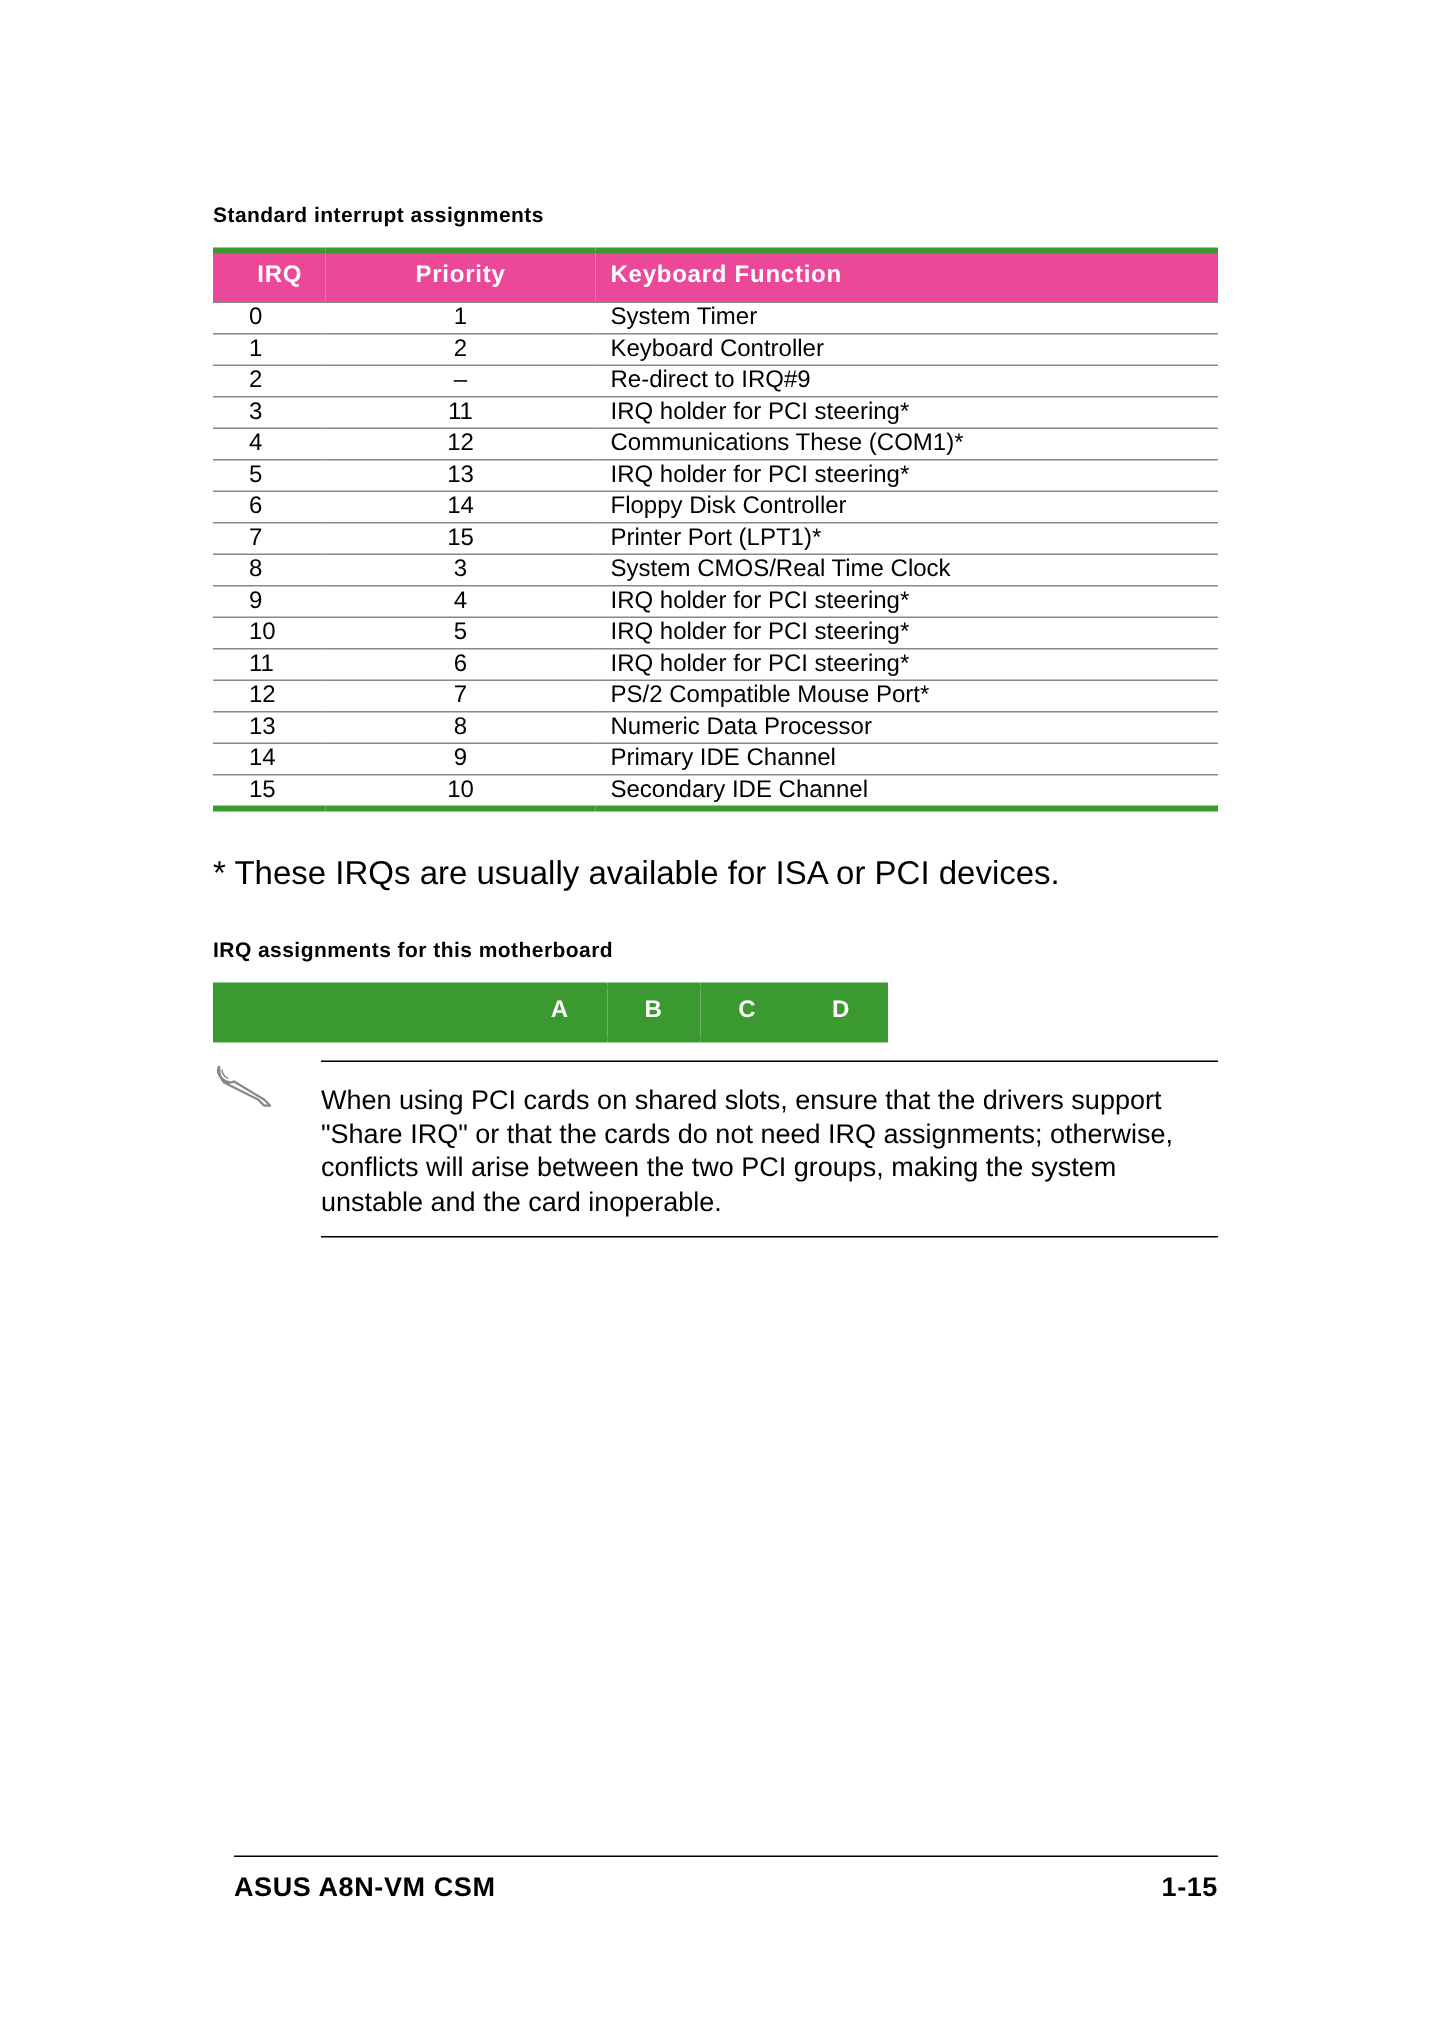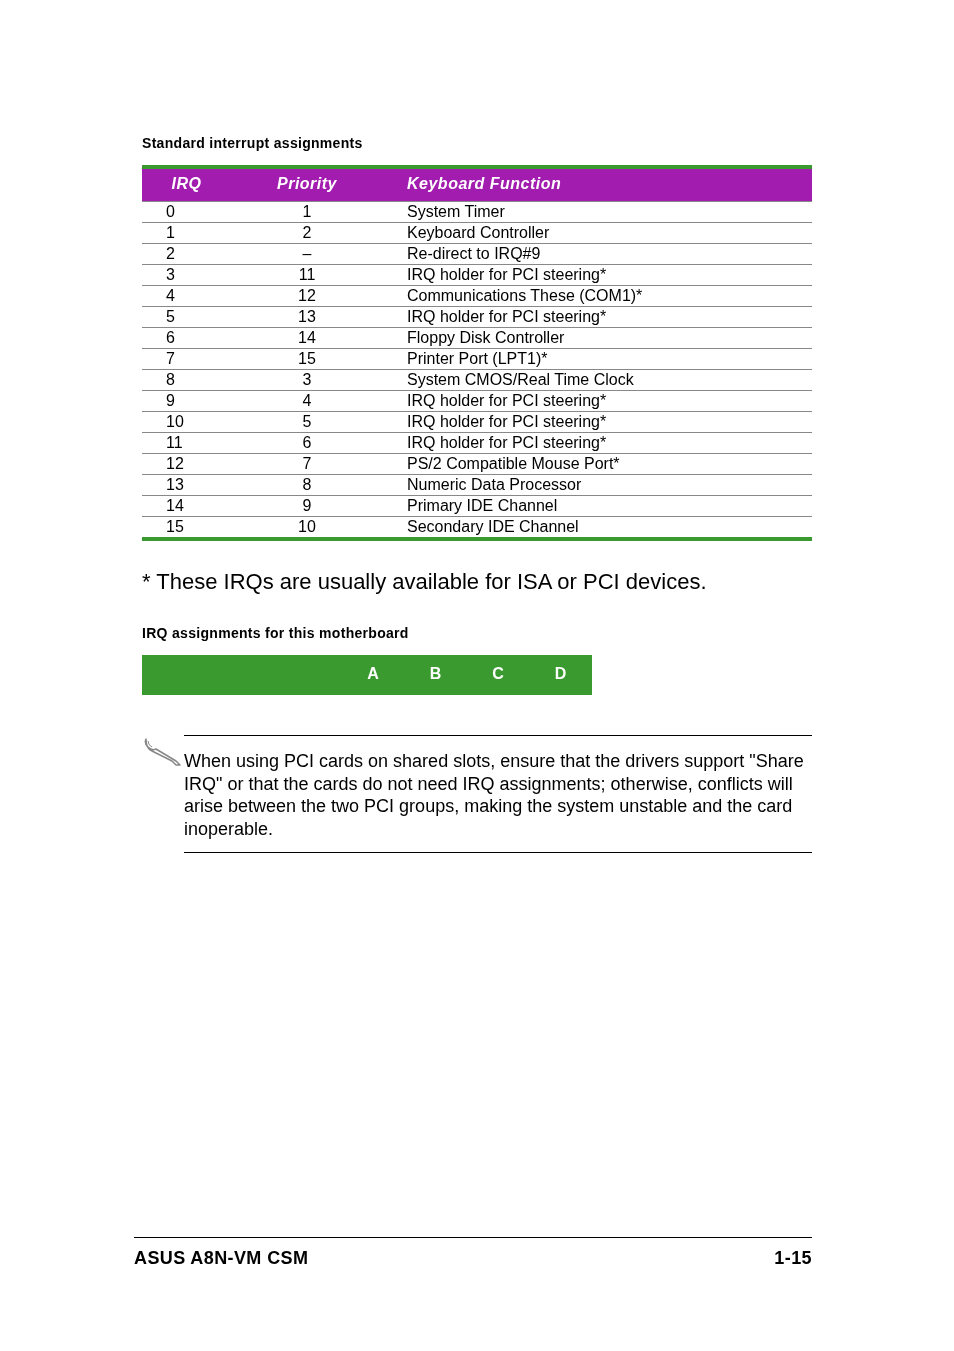--- a/index.html
+++ b/index.html
@@ -19,27 +19,26 @@
     margin-bottom: 14px;
   }
   table.t1 {
     width: 100%;
     border-collapse: collapse;
     border-top: 4px solid #3a9a2f;
     border-bottom: 4px solid #3a9a2f;
     font-size: 16px;
   }
   table.t1 thead th {
-    background: #a21caf;
+    background: #ec4899;
     color: #fff;
     font-weight: 700;
     text-align: left;
     padding: 6px 10px 8px 10px;
     letter-spacing: 0.5px;
-    font-style: italic;
   }
   table.t1 tbody td {
     border-top: 1px solid #888;
     padding: 0px 10px 0px 10px;
     line-height: 20px;
     vertical-align: top;
   }
   table.t1 th:nth-child(1), table.t1 td:nth-child(1) { width: 75px; text-align: center; }
   table.t1 th:nth-child(2), table.t1 td:nth-child(2) { width: 180px; text-align: center; }
   table.t1 th:nth-child(1) { padding-left: 24px; }
@@ -72,36 +71,37 @@
     border-top: 1px solid #888;
     padding: 0px 6px;
     text-align: center;
     line-height: 20px;
   }
   table.t2 tbody td:first-child { text-align: left; padding-left: 14px; }
   table.t2 td.col { width: 62px; }
 
   .note-block {
     display: flex;
-    margin-top: 40px;
+    margin-top: 12px;
     align-items: flex-start;
+    gap: 30px;
   }
   .note-icon svg { width: 42px; height: 34px; }
   .note-text-wrap {
     flex: 1;
     border-top: 1px solid #000;
     border-bottom: 1px solid #000;
     padding: 14px 0 12px 0;
     font-size: 18px;
     line-height: 1.25;
   }
 
   .footer {
     position: absolute;
-    left: 134px;
+    left: 156px;
     right: 142px;
     bottom: 82px;
     border-top: 1px solid #000;
     padding-top: 10px;
     display: flex;
     justify-content: space-between;
     font-weight: 700;
     font-size: 18px;
     letter-spacing: 0.4px;
   }

